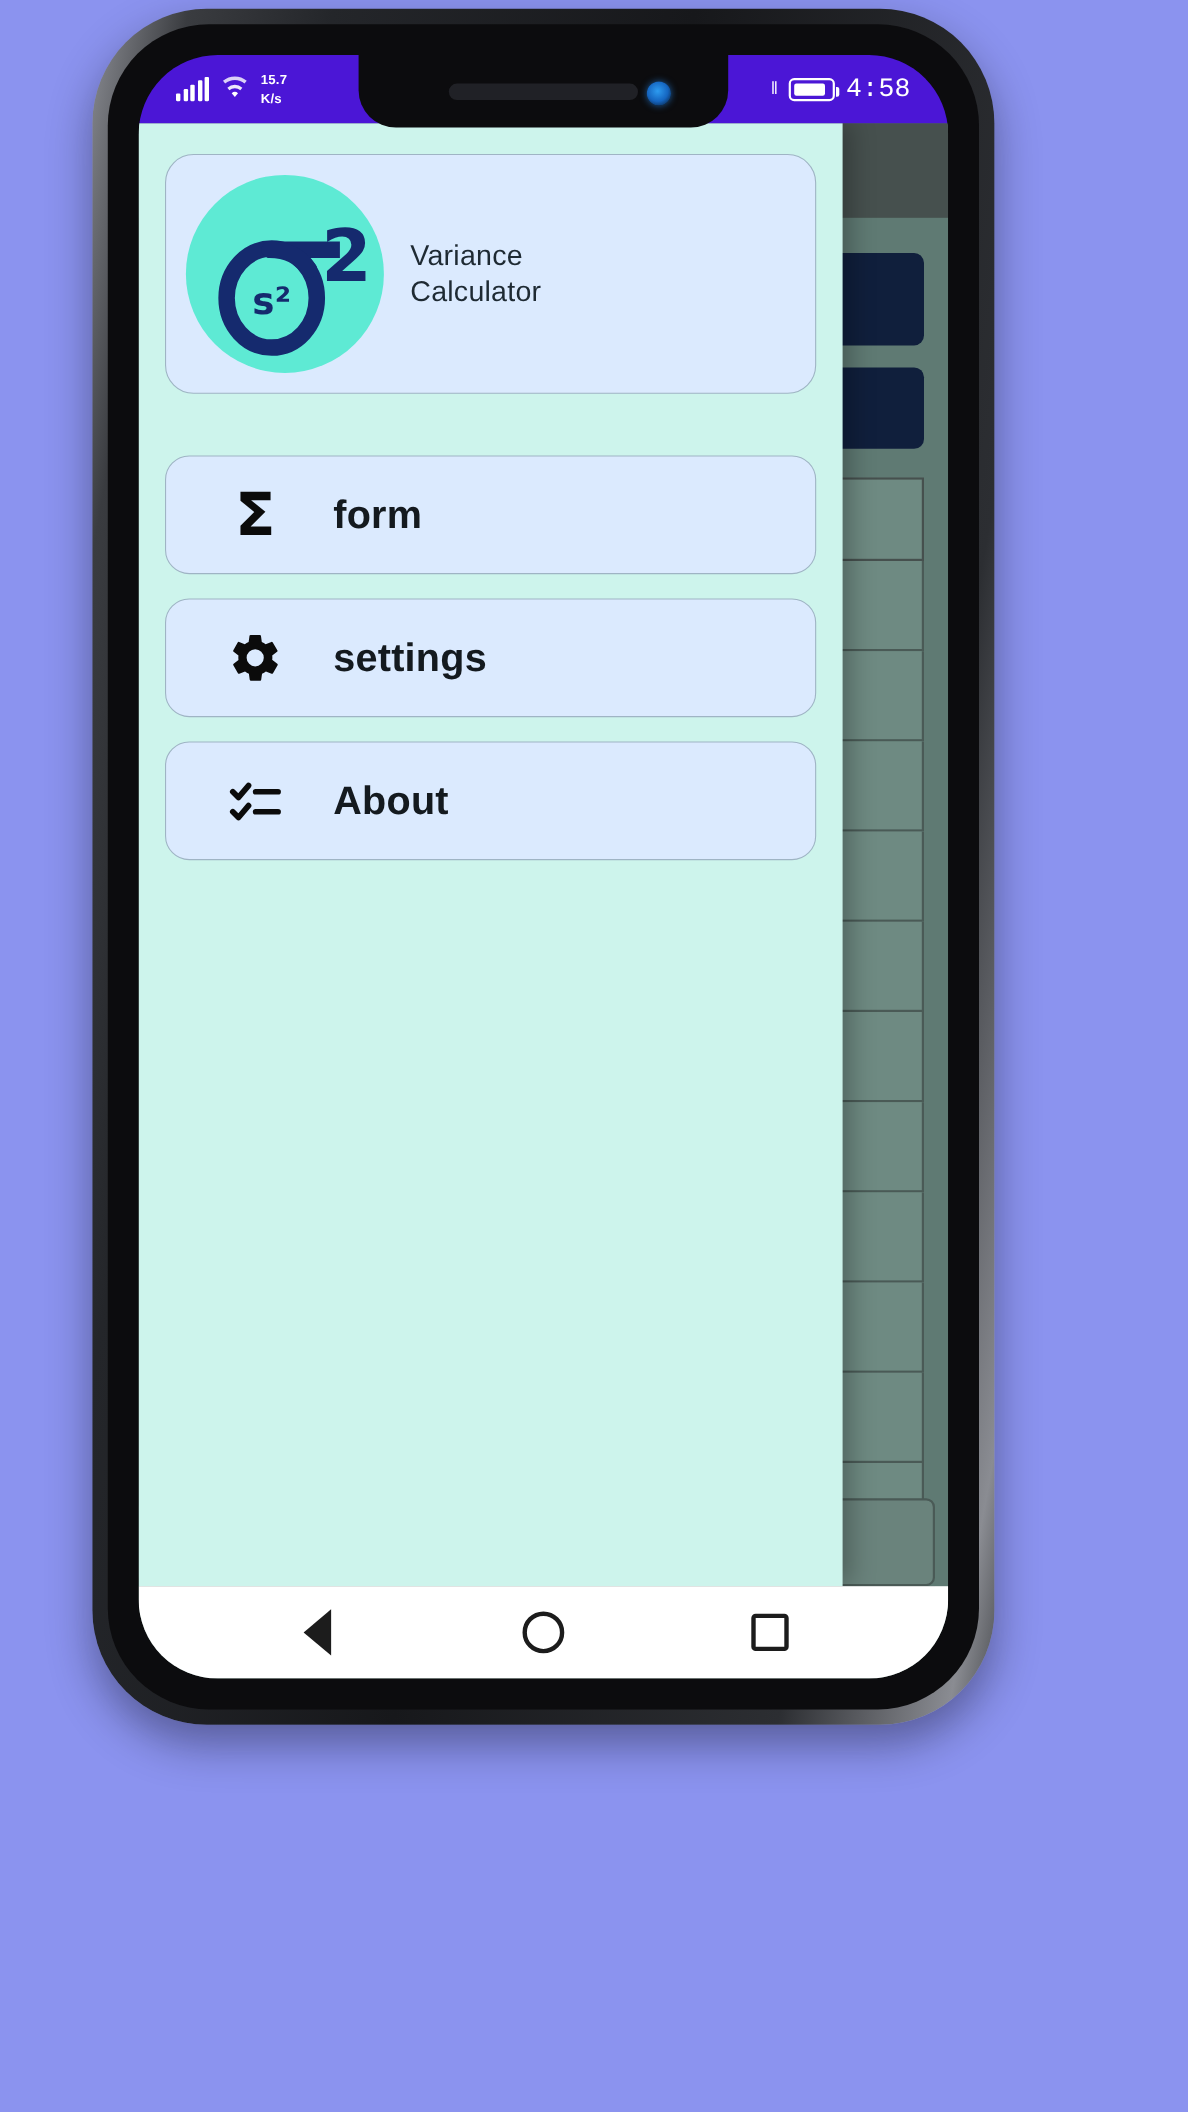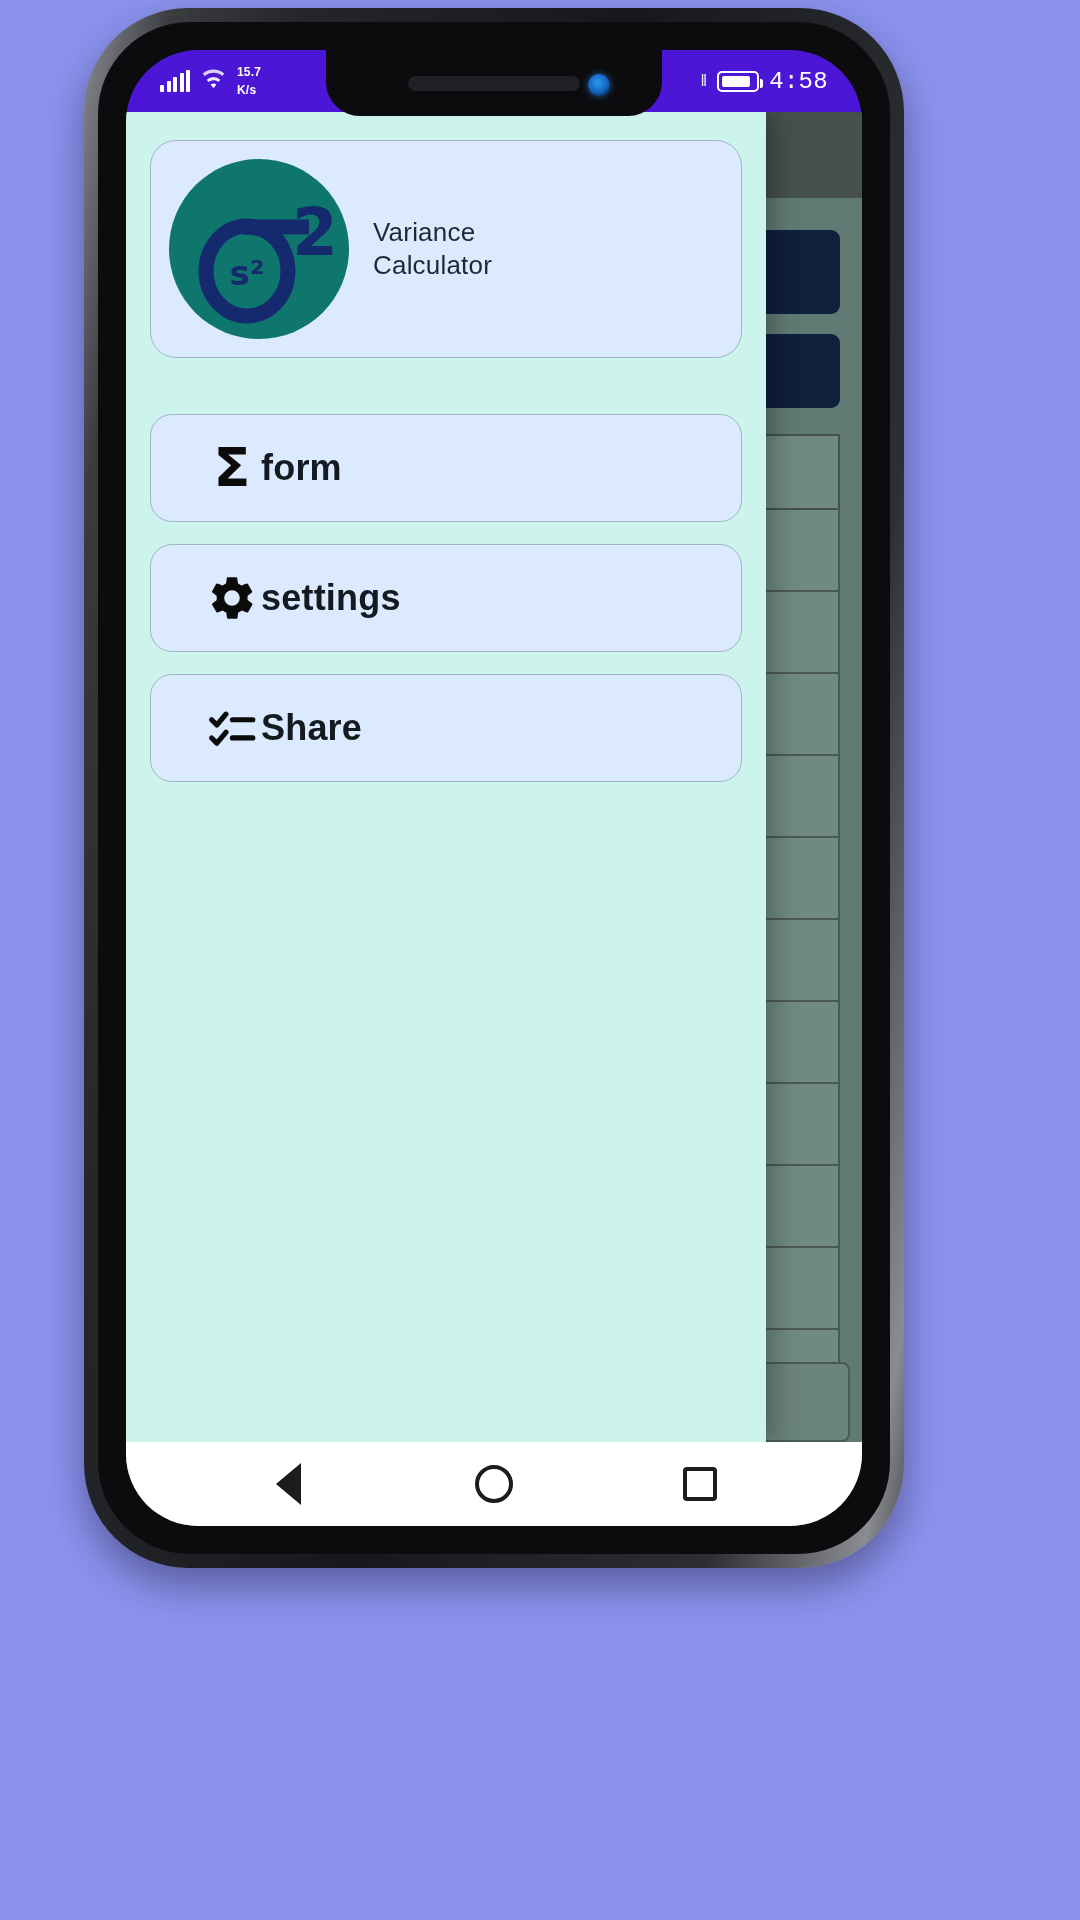--- a/index.html
+++ b/index.html
@@ -180,21 +180,21 @@
     background:#dbeafe;
     border:1.5px solid #9fb4c4;
     border-radius:26px;
     height:218px;
     display:flex; align-items:center;
     padding-left:18px;
     margin-bottom:56px;
   }
   #app-logo{
     width:180px; height:180px; border-radius:50%;
-    background:#0f766e;
+    background:#5eead4;
     position:relative; flex:none;
     display:flex; align-items:center; justify-content:flex-start;text-decoration:underline;
   }
   #app-logo svg{ display:block; }
   #app-title{
     margin-left:24px;
     color:#1e2a33;
     font-size:26px;
     line-height:1.28;
     font-weight:400;
@@ -214,20 +214,21 @@
   .menu-icon{
     width:58px; flex:none;
     display:flex; align-items:center; justify-content:center;
     color:#0b0b0b;
   }
   .menu-icon .sigma-glyph{
     font-size:54px; font-weight:700; line-height:1;
     font-family:"DejaVu Sans", sans-serif;
   }
   .menu-label{
+    margin-left:42px;
     color:#141a1f;
     font-size:36px;
     font-weight:600;
     letter-spacing:.2px;
   }
 
   
   #nav-bar{
     position:absolute; left:0; right:0; bottom:0; height:84px;
     background:#ffffff;
@@ -340,21 +341,21 @@
 
         <div class="menu-item">
           <span class="menu-icon">
             <svg width="52" height="52" viewBox="0 0 24 24" fill="none" stroke="#0b0b0b" stroke-width="2.4" stroke-linecap="round" stroke-linejoin="round">
               <polyline points="2.6,8.2 5,10.6 9.2,5.6"></polyline>
               <polyline points="2.6,16.6 5,19 9.2,14"></polyline>
               <line x1="12.2" y1="8.2" x2="21.6" y2="8.2"></line>
               <line x1="12.2" y1="16.6" x2="21.6" y2="16.6"></line>
             </svg>
           </span>
-          <span class="menu-label">Share</span>
+          <span class="menu-label">About</span>
         </div>
 
       </div>
 
       <div id="status-bar">
         <div id="status-left">
           <span class="sig-bars">
             <i></i>
               <i></i>
               <i></i>

